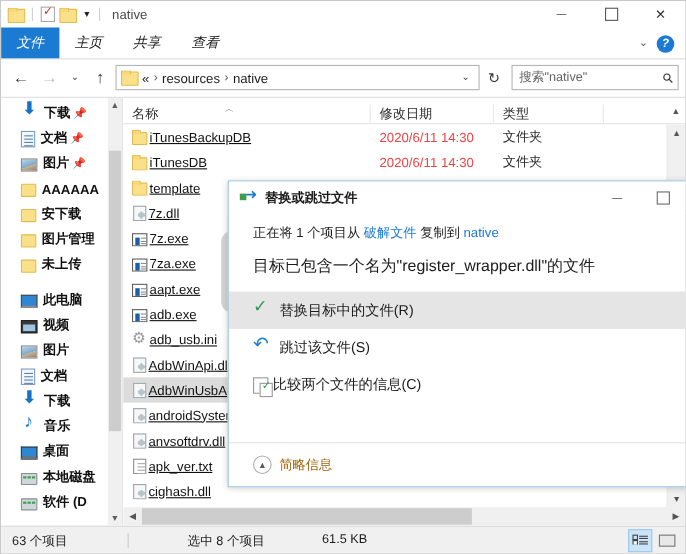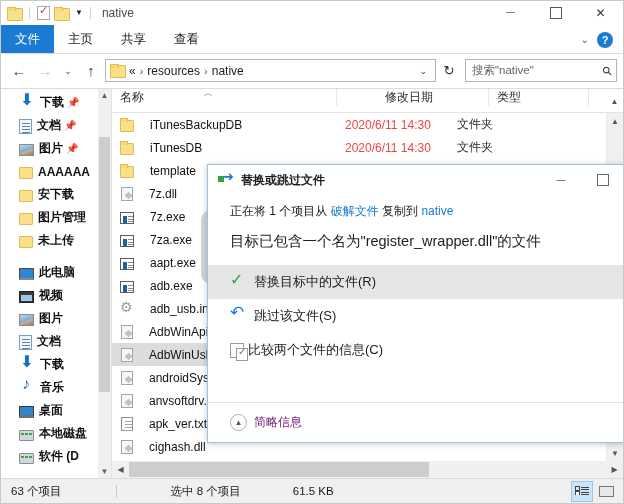--- a/index.html
+++ b/index.html
@@ -67,21 +67,21 @@
   }
   .wc-min::after { content: "—"; font-size: 9px; transform: translateY(-1px); }
   .wc-max::after {
     content: ""; width: 10px; height: 10px; border: 1px solid #555;
   }
   .wc-close::after { content: "✕"; font-size: 12px; color: #333; font-weight: 300; }
 
   
   .ribbon {
     height: 29px; background: #ffffff; display: flex; align-items: stretch;
-    position: relative; border-bottom: 1px solid #dcdcdc;
+    position: relative; border-bottom: 1px solid #dcdcdc; font-style: italic;
   }
   .tab {
     display: flex; align-items: center; justify-content: center;
     padding: 0 14px; font-size: 12.5px; color: #1c1c1c; cursor: default;
   }
   .tab.file {
     background: #1b7ad1; color: #ffffff; min-width: 52px;
   }
   .ribbon-right {
     position: absolute; right: 4px; top: 0; height: 29px;
@@ -219,30 +219,30 @@
     background: #cdcdcd;
   }
 
   .vsplit { width: 1px; background: #e2e2e2; }
 
   
   .filepane {
     flex: 1; position: relative; background: #fff; overflow: hidden;
   }
   .colhead {
-    height: 24px; display: flex; align-items: flex-start;
+    height: 24px; display: flex; align-items: flex-end;
     border-bottom: 1px solid #e4e4e4; position: relative;
     background: #fff;
   }
   .col {
     display: flex; align-items: center; font-size: 12px; color: #2b2b2b;
     padding-left: 8px; border-right: 1px solid #e8e8e8; position: relative;
   }
   .col-name { width: 225px; }
-  .col-date { width: 112px; margin-left: 40px; }
+  .col-date { width: 112px; }
   .col-type { width: 100px; }
   .col-sortmark {
     position: absolute; left: 92px; top: -2px; font-size: 9px; color: #6d6d6d;
   }
   .head-scrollcap {
     position: absolute; right: 0; top: 0; width: 17px; height: 24px;
     display: flex; align-items: center; justify-content: center;
     font-size: 8px; color: #555;
   }
 
@@ -251,21 +251,21 @@
     height: 23px; display: flex; align-items: center; font-size: 12px;
     color: #111; white-space: nowrap;
   }
   .row.selected { background: #dcdcdc; }
   .row .rname {
     width: 225px; display: flex; align-items: center; padding-left: 8px;
     overflow: hidden;
   }
   .row .rdate { width: 112px; padding-left: 8px; color: #ef4444; }
   .row .rtype { width: 100px; padding-left: 8px; color: #2b2b2b; }
-  .row .rlabel { margin-left: 16px; }
+  .row .rlabel { margin-left: 2px; text-decoration: underline; }
 
   
   .fi { width: 15px; height: 15px; position: relative; flex-shrink: 0; }
   .fi-folder {
     width: 14px; height: 12px; margin-top: 2px; background: #fbe08a;
     border: 1px solid #e2bc52; border-radius: 1px;
   }
   .fi-folder::after {
     content: ""; position: absolute; left: -1px; top: -3px;
     width: 6px; height: 3px; background: #f8d87a;
@@ -443,21 +443,21 @@
   .dlg-footer {
     position: absolute; left: 0; right: 0; bottom: 0; height: 40px;
     border-top: 1px solid #e2e2e2; display: flex; align-items: center;
     padding-left: 22px;
   }
   .footer-chev {
     width: 17px; height: 17px; border-radius: 50%; border: 1px solid #adadad;
     display: flex; align-items: center; justify-content: center;
     font-size: 8px; color: #5a5a5a;
   }
-  .footer-label { font-size: 12px; color: #701a75; margin-left: 7px; }
+  .footer-label { font-size: 12px; color: #a16207; margin-left: 7px; }
 
   
   .watermark {
     position: absolute; left: 200px; top: 205px;
     width: 240px; height: 100px; pointer-events: none;
     opacity: .5;
   }
   .wm-lock {
     position: absolute; left: 0; top: 4px;
     width: 62px; height: 74px; background: #aaaaaa;

